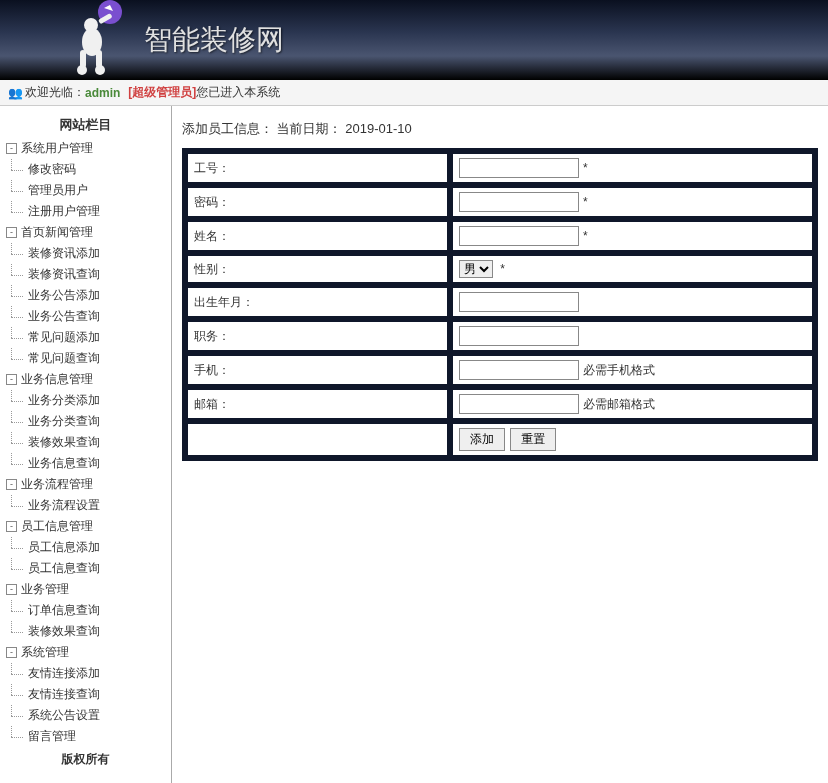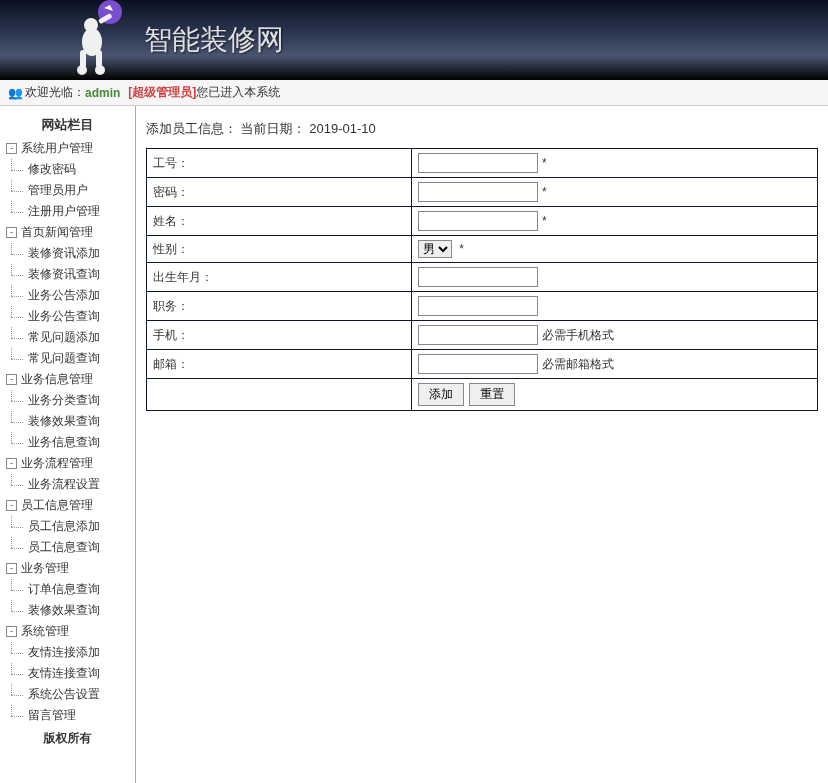--- a/index.html
+++ b/index.html
@@ -5,32 +5,32 @@
 * { margin: 0; padding: 0; box-sizing: border-box; }
 body { font-family: "SimSun", "Microsoft YaHei", sans-serif; font-size: 12px; color: #333; width: 828px; height: 783px; overflow: hidden; }
 .header { height: 80px; background: linear-gradient(to bottom, #0a1020 0%, #2a3550 40%, #4a5570 70%, #000 100%); position: relative; display: flex; align-items: center; padding-left: 64px; }
 .logo-icon { position: absolute; left: 70px; top: 0; width: 60px; height: 75px; }
 .site-title { color: #e0e0e0; font-size: 28px; font-family: "SimSun", serif; margin-left: 80px; text-shadow: 1px 1px 2px rgba(0,0,0,0.6); }
 .welcome-bar { height: 26px; background: #f5f5f5; border-bottom: 1px solid #ccc; display: flex; align-items: center; padding-left: 8px; }
 .welcome-bar .user-icon { color: #789; margin-right: 2px; }
 .welcome-bar .green { color: #4a8a3a; font-weight: bold; }
 .welcome-bar .red { color: #d04040; font-weight: bold; margin-left: 8px; }
 .layout { display: flex; height: calc(783px - 80px - 26px); }
-.sidebar { width: 136px; background: #fff; border-right: 1px solid #aaa; overflow-y: auto; overflow-x: hidden; padding: 6px 2px; }
+.sidebar { width: 172px; background: #fff; border-right: 1px solid #aaa; overflow-y: auto; overflow-x: hidden; padding: 6px 2px; }
 .sidebar-title { text-align: center; font-weight: bold; font-size: 13px; padding: 4px 0; }
 .tree-node { display: flex; align-items: center; padding: 2px 0 2px 4px; cursor: pointer; white-space: nowrap; }
 .tree-child { padding-left: 26px; position: relative; align-items: flex-end; }
 .tree-toggle { width: 11px; height: 11px; border: 1px solid #888; display: inline-flex; align-items: center; justify-content: center; font-size: 9px; line-height: 1; margin-right: 4px; background: #fff; color: #555; }
 .tree-child::before { content: ""; position: absolute; left: 9px; top: 0; bottom: 50%; border-left: 1px dotted #999; }
 .tree-child::after { content: ""; position: absolute; left: 9px; top: 50%; width: 12px; border-top: 1px dotted #999; }
 .tree-node span.label { color: #333; }
 .main { flex: 1; padding: 14px 10px; overflow: auto; }
 .page-heading { font-size: 13px; margin-bottom: 10px; }
 table.form { width: 100%; border-collapse: collapse; }
-table.form td { border: 1px solid #0f172a; padding: 4px 6px; vertical-align: middle; height: 26px; }
+table.form td { border: 6px solid #0f172a; padding: 4px 6px; vertical-align: middle; height: 26px; }
 table.form td.label { width: 265px; }
 table.form td.field { }
 table.form input[type=text], table.form input[type=password] { border: 1px solid #888; padding: 2px; font-size: 12px; width: 120px; }
 table.form select { border: 1px solid #888; font-size: 12px; }
 table.form textarea { width: 100%; height: 120px; border: 1px solid #888; resize: both; font-size: 12px; }
 .hint { margin-left: 4px; }
 .btn { border: 1px solid #888; background: #efefef; padding: 2px 10px; font-size: 12px; cursor: pointer; margin-right: 2px; }
 .footer-title { text-align: center; font-weight: bold; padding: 4px 0; }
 ::-webkit-scrollbar { width: 14px; }
 ::-webkit-scrollbar-track { background: #f0f0f0; }
@@ -101,20 +101,23 @@
           <span class="label">常见问题添加</span>
         </div>
         <div class="tree-node tree-child">
           <span class="label">常见问题查询</span>
         </div>
         <div class="tree-node">
           <span class="tree-toggle">-</span>
           <span class="label">业务信息管理</span>
         </div>
         <div class="tree-node tree-child">
+          <span class="label">业务分类添加</span>
+        </div>
+        <div class="tree-node tree-child">
           <span class="label">业务分类查询</span>
         </div>
         <div class="tree-node tree-child">
           <span class="label">装修效果查询</span>
         </div>
         <div class="tree-node tree-child">
           <span class="label">业务信息查询</span>
         </div>
         <div class="tree-node">
           <span class="tree-toggle">-</span>

